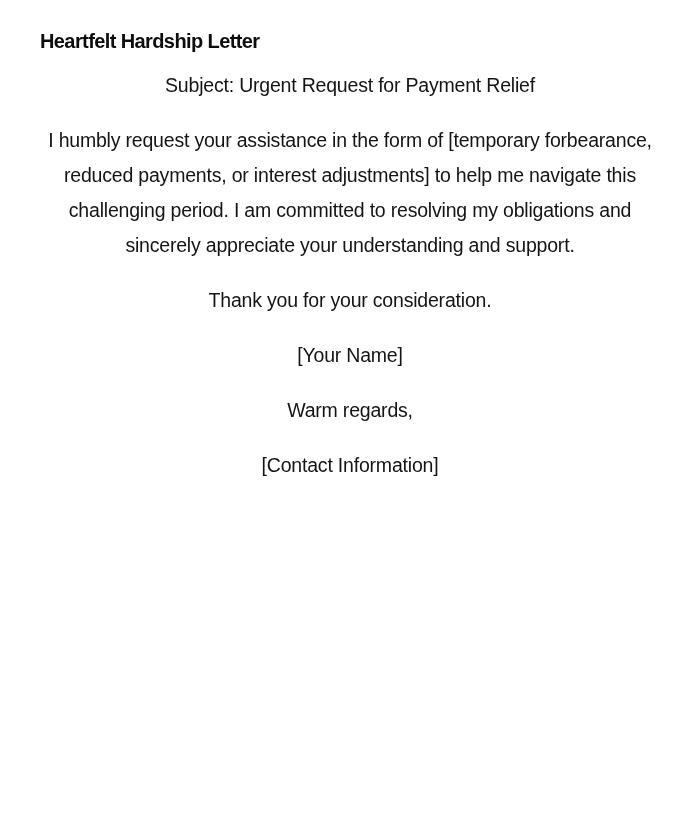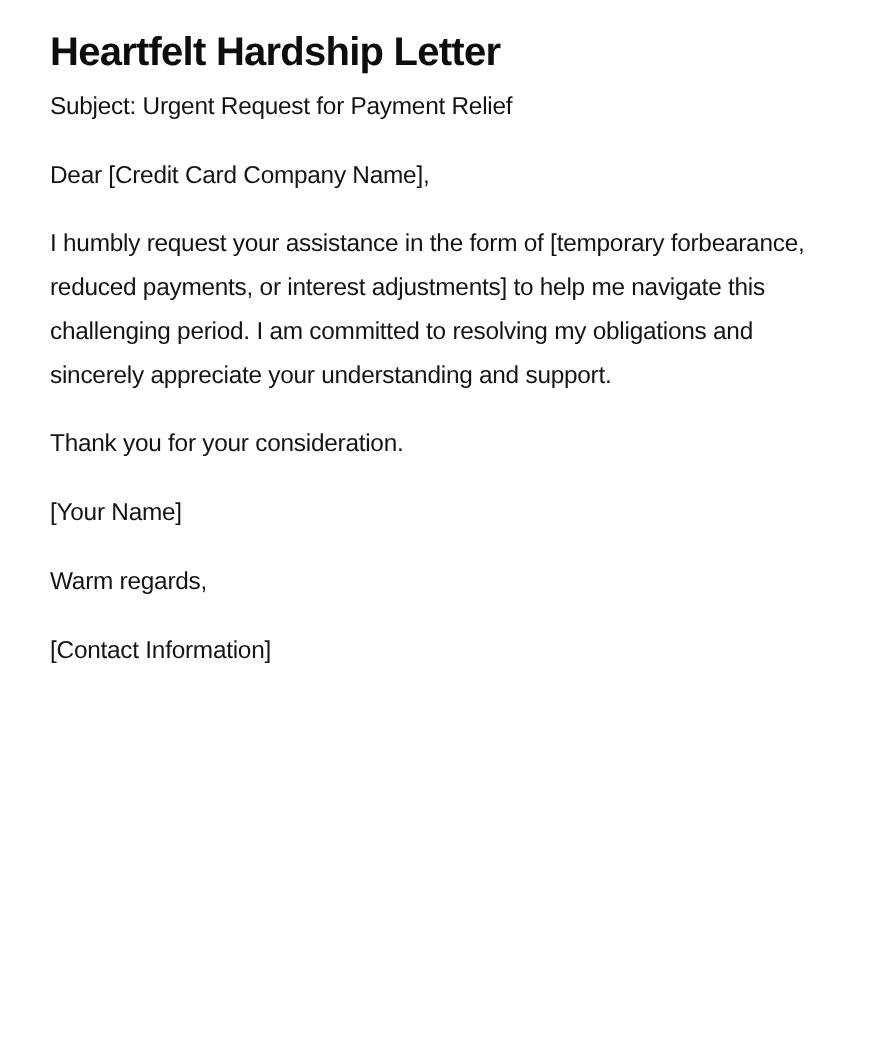--- a/index.html
+++ b/index.html
@@ -13,40 +13,40 @@
       overflow: hidden;
       font-family: "Liberation Sans", "DejaVu Sans", sans-serif;
       color: #111111;
     }
     .page {
       padding: 22px 40px 0 40px;
       box-sizing: border-box;
       width: 700px;
     }
     .title {
-      font-size: 32px;
+      font-size: 20px;
       font-weight: bold;
       letter-spacing: -0.6px;
       line-height: 38px;
       margin: 0 0 8px 0;
       color: #0d0d0d;
     }
     .para {
       font-size: 19.5px;
       line-height: 35px;
       margin: 0 0 20px 0;
       letter-spacing: -0.2px;
       color: #141414;
+      text-align: center;
     }
   </style>
 </head>
 <body>
 
 <div class="page">
   <h1 class="title">Heartfelt Hardship Letter</h1>
   <p class="para">Subject: Urgent Request for Payment Relief</p>
-  <p class="para">Dear [Credit Card Company Name],</p>
   <p class="para">I humbly request your assistance in the form of [temporary forbearance, reduced payments, or interest adjustments] to help me navigate this challenging period. I am committed to resolving my obligations and sincerely appreciate your understanding and support.</p>
   <p class="para">Thank you for your consideration.</p>
   <p class="para">[Your Name]</p>
   <p class="para">Warm regards,</p>
   <p class="para">[Contact Information]</p>
 </div>
 
 </body></html>

